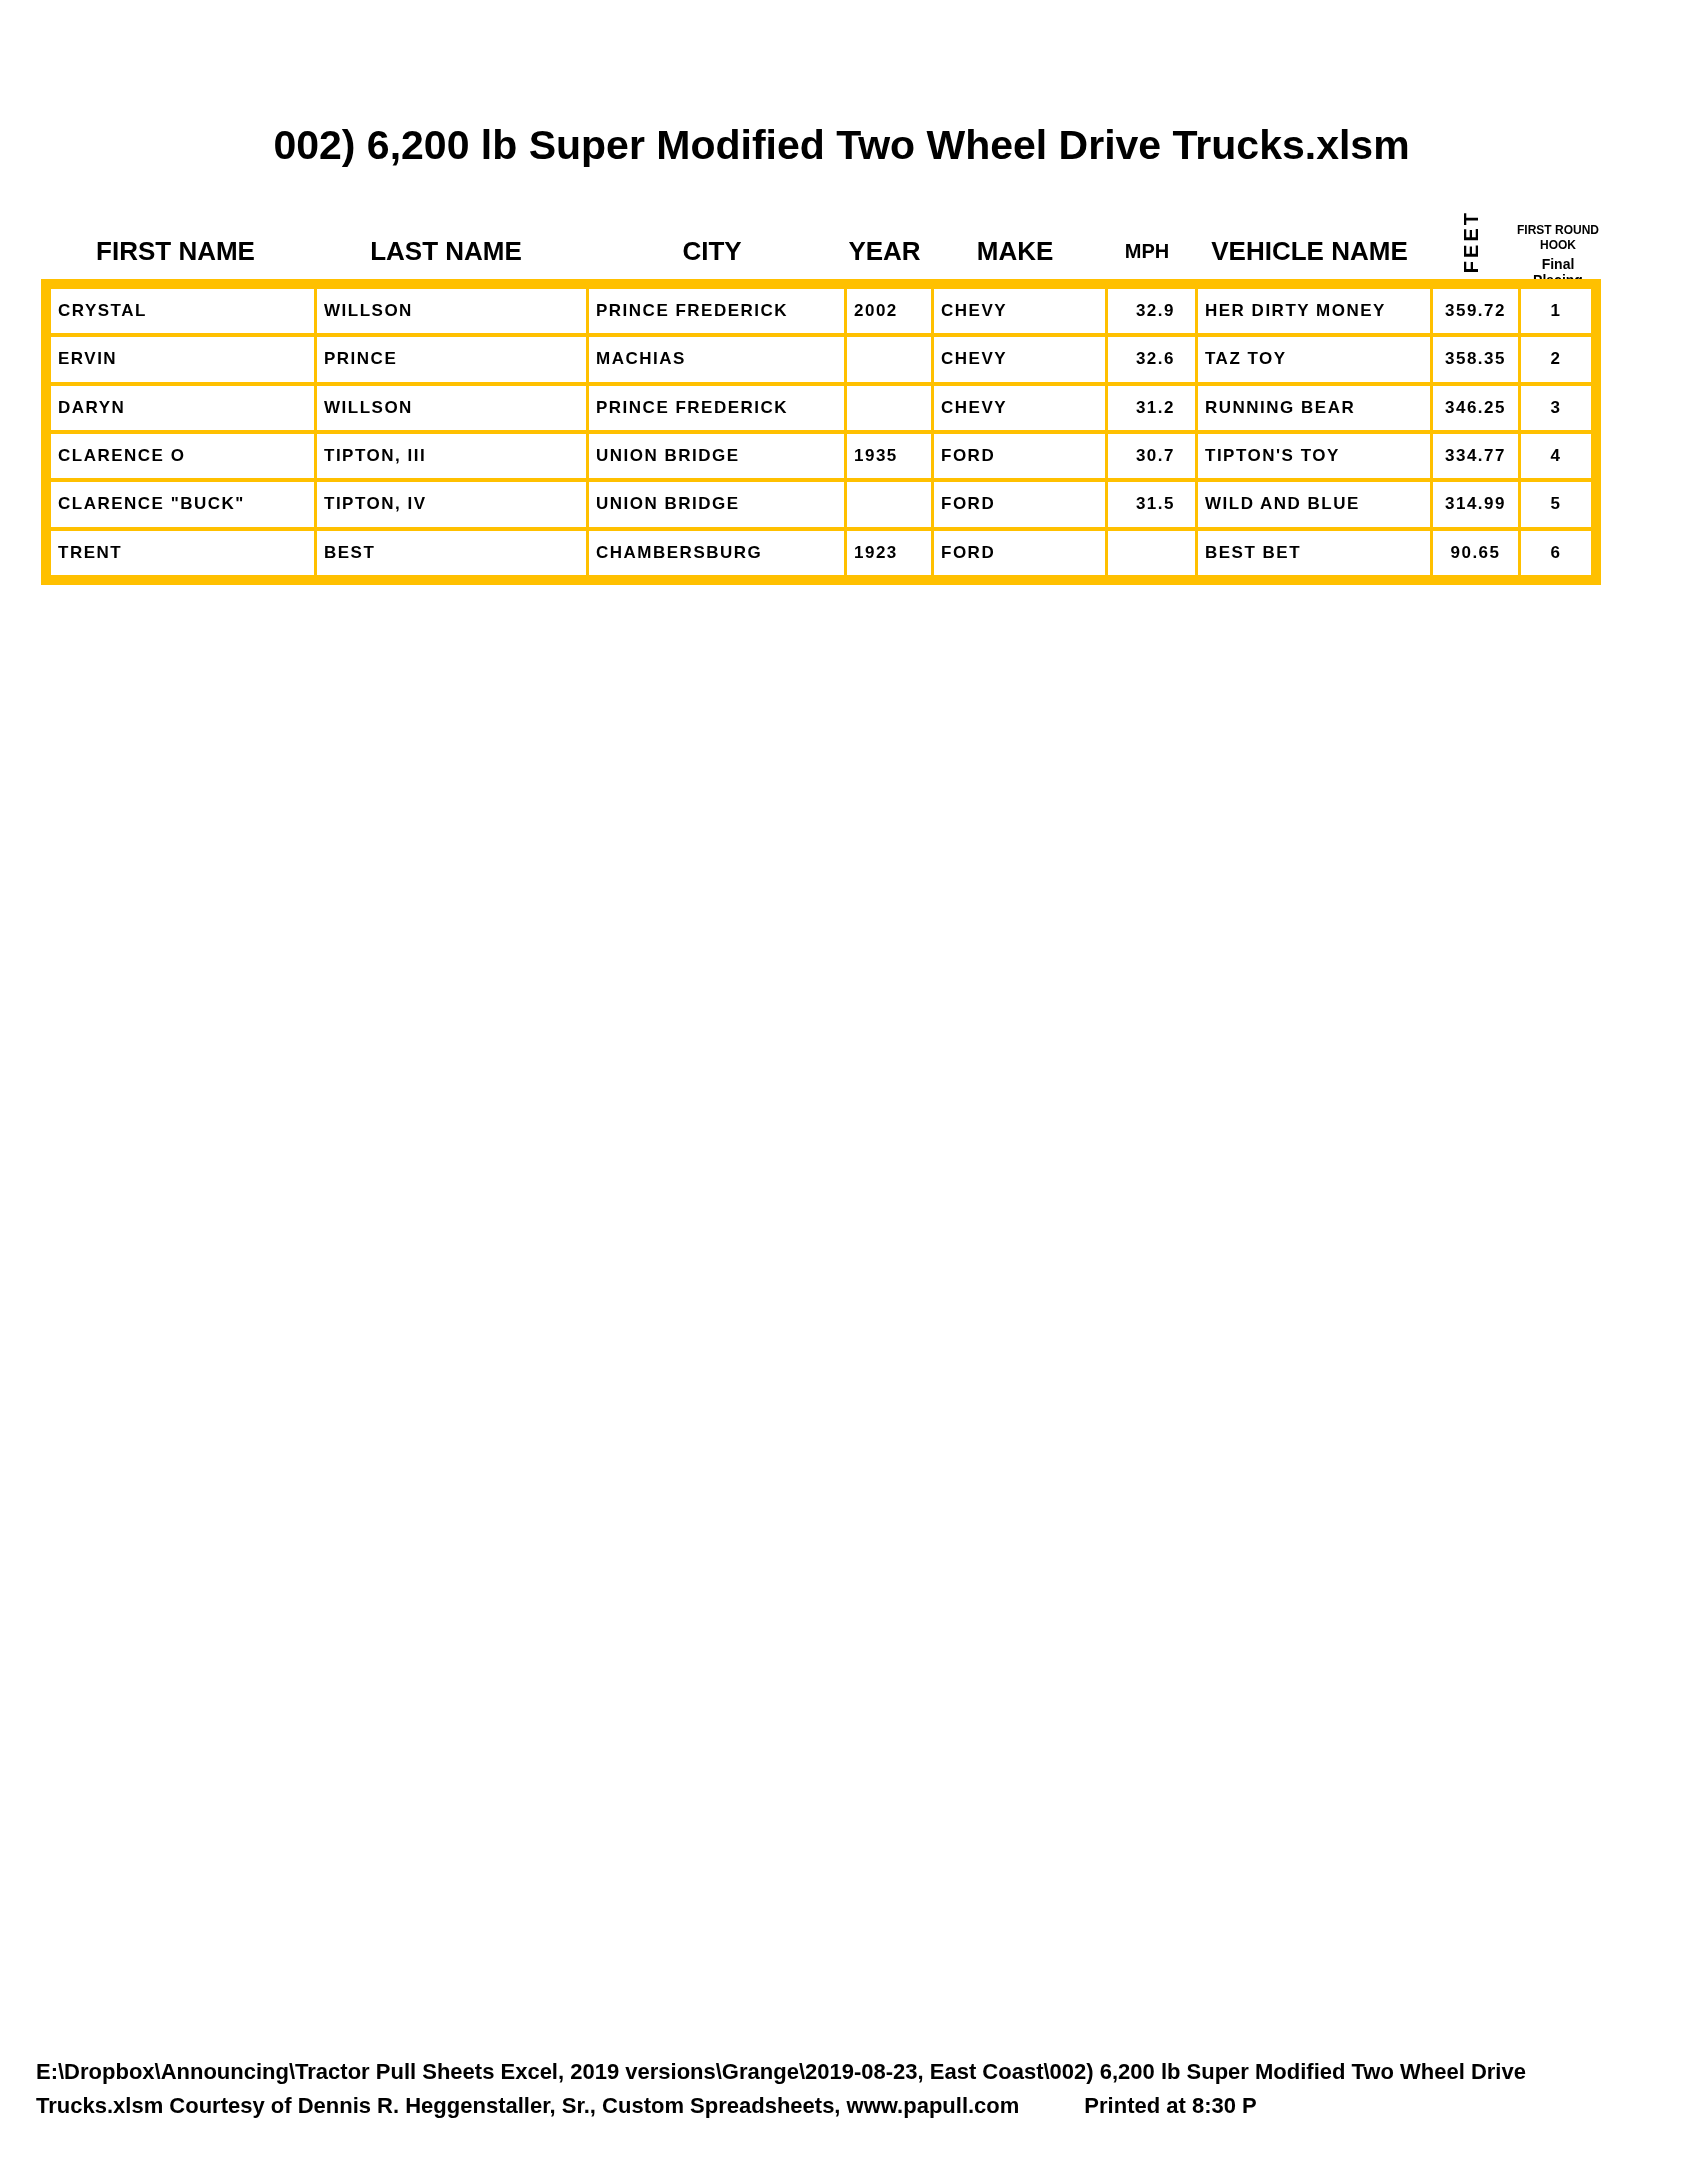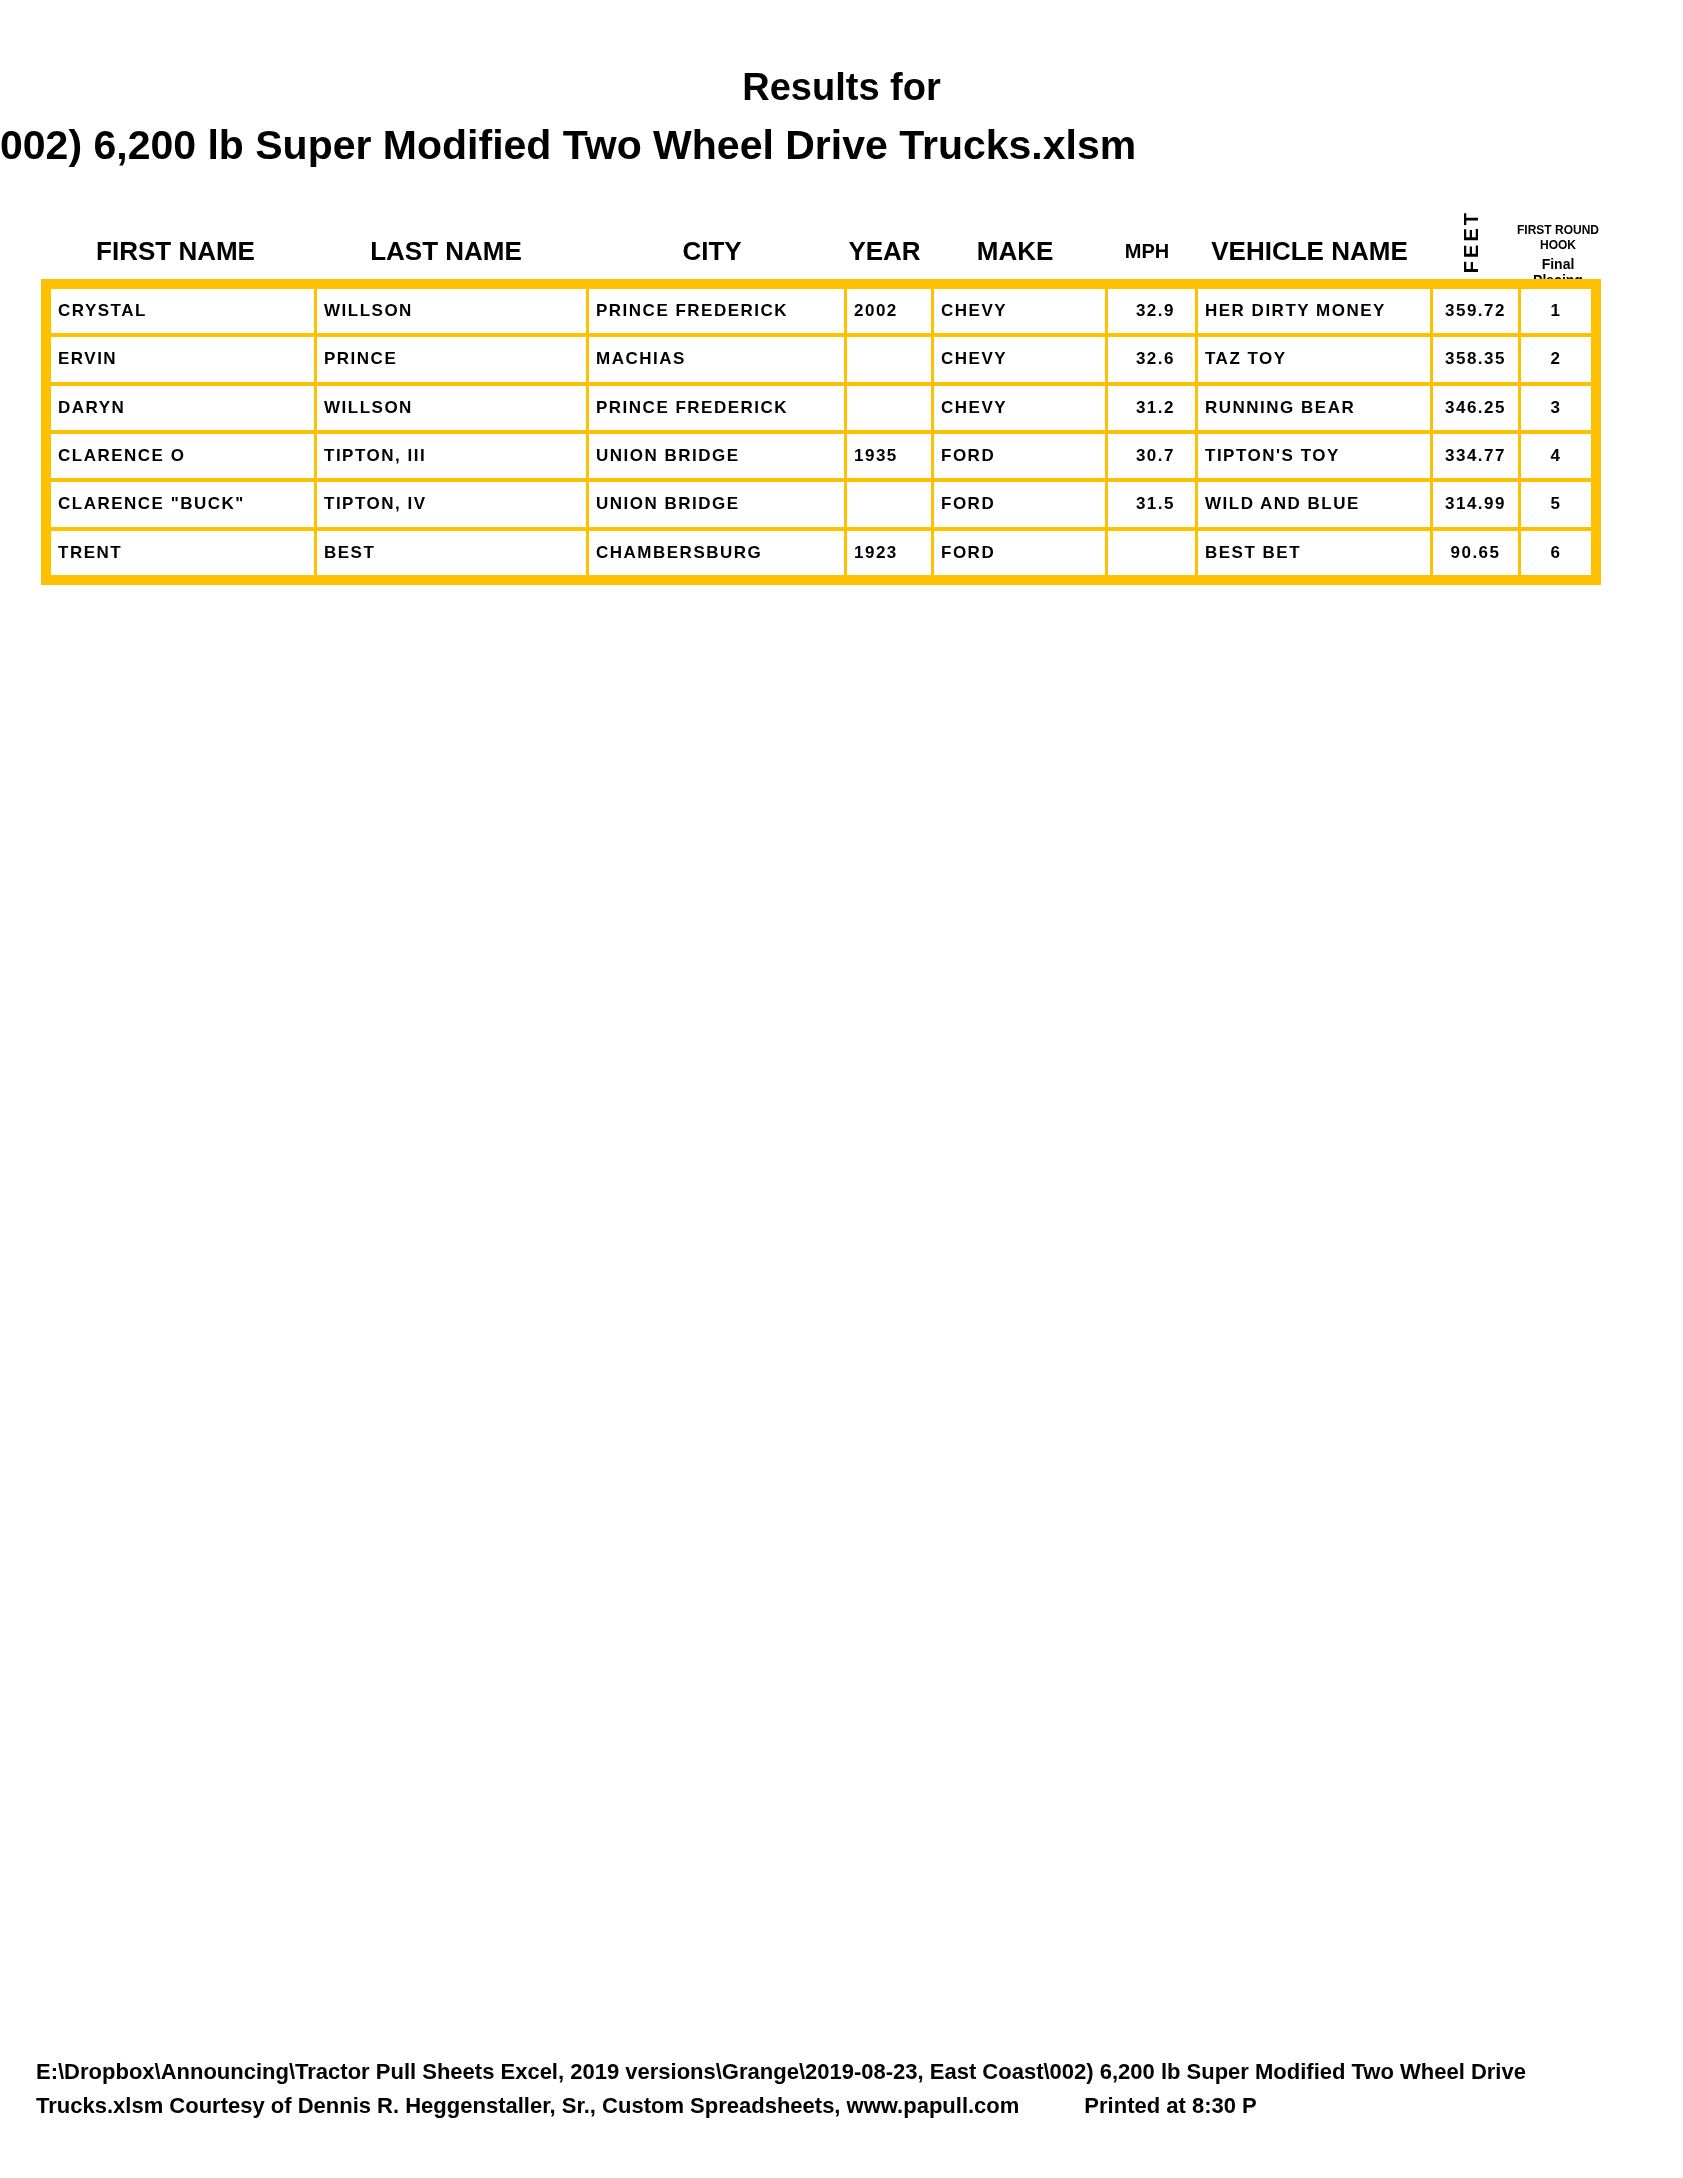--- a/index.html
+++ b/index.html
@@ -3,21 +3,21 @@
 <meta charset="utf-8">
 <style>
   html,body { margin:0; padding:0; background:#e8e8e8; }
   .page {
     position:relative; width:1683px; height:2178px; background:#ffffff;
     font-family:"Liberation Sans", sans-serif; font-weight:bold; color:#000000;
     overflow:hidden; margin:0 auto;
   }
   .title1 { position:absolute; top:68px; left:0; width:1683px; text-align:center;
             font-size:38px; line-height:38px; }
-  .title2 { position:absolute; top:125px; left:0; width:1683px; 
+  .title2 { position:absolute; top:125px; left:0; width:1683px; text-align:center;
             font-size:41px; line-height:41px; }
 
   
   .thead { position:absolute; left:41px; top:203px; width:1560px; height:77px; }
   .th { position:absolute; bottom:16px; text-align:center; font-size:26px; line-height:26px; }
   .th-first   { left:0px;    width:269px; }
   .th-last    { left:269px;  width:272px; }
   .th-city    { left:542px;  width:258px; }
   .th-year    { left:800px;  width:87px;  }
   .th-make    { left:887px;  width:174px; }
@@ -48,21 +48,20 @@
   
   .footer { position:absolute; left:36px; top:2055px; width:1634px;
             font-size:22px; line-height:34px; }
   .gap { display:inline-block; width:65px; }
 </style>
 </head>
 <body>
 
 <div class="page">
 
-  <div class="title1">Results for</div>
   <div class="title2">002) 6,200 lb Super Modified Two Wheel Drive Trucks.xlsm</div>
 
   <div class="thead">
     <div class="th th-first">FIRST NAME</div>
     <div class="th th-last">LAST NAME</div>
     <div class="th th-city">CITY</div>
     <div class="th th-year">YEAR</div>
     <div class="th th-make">MAKE</div>
     <div class="th th-mph">MPH</div>
     <div class="th th-vehicle">VEHICLE NAME</div>

